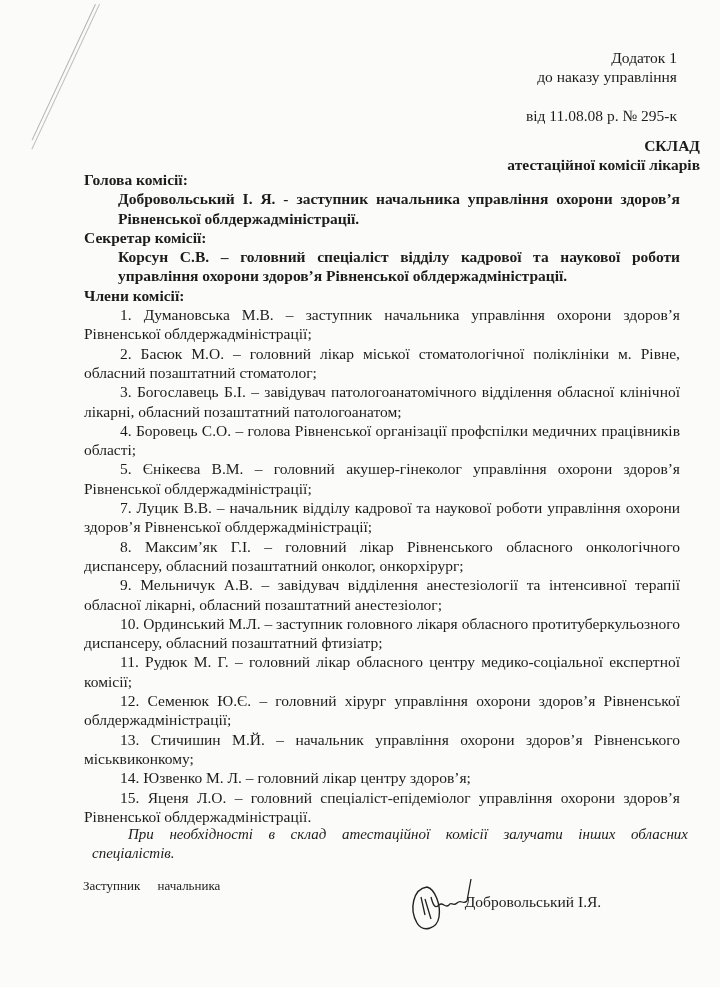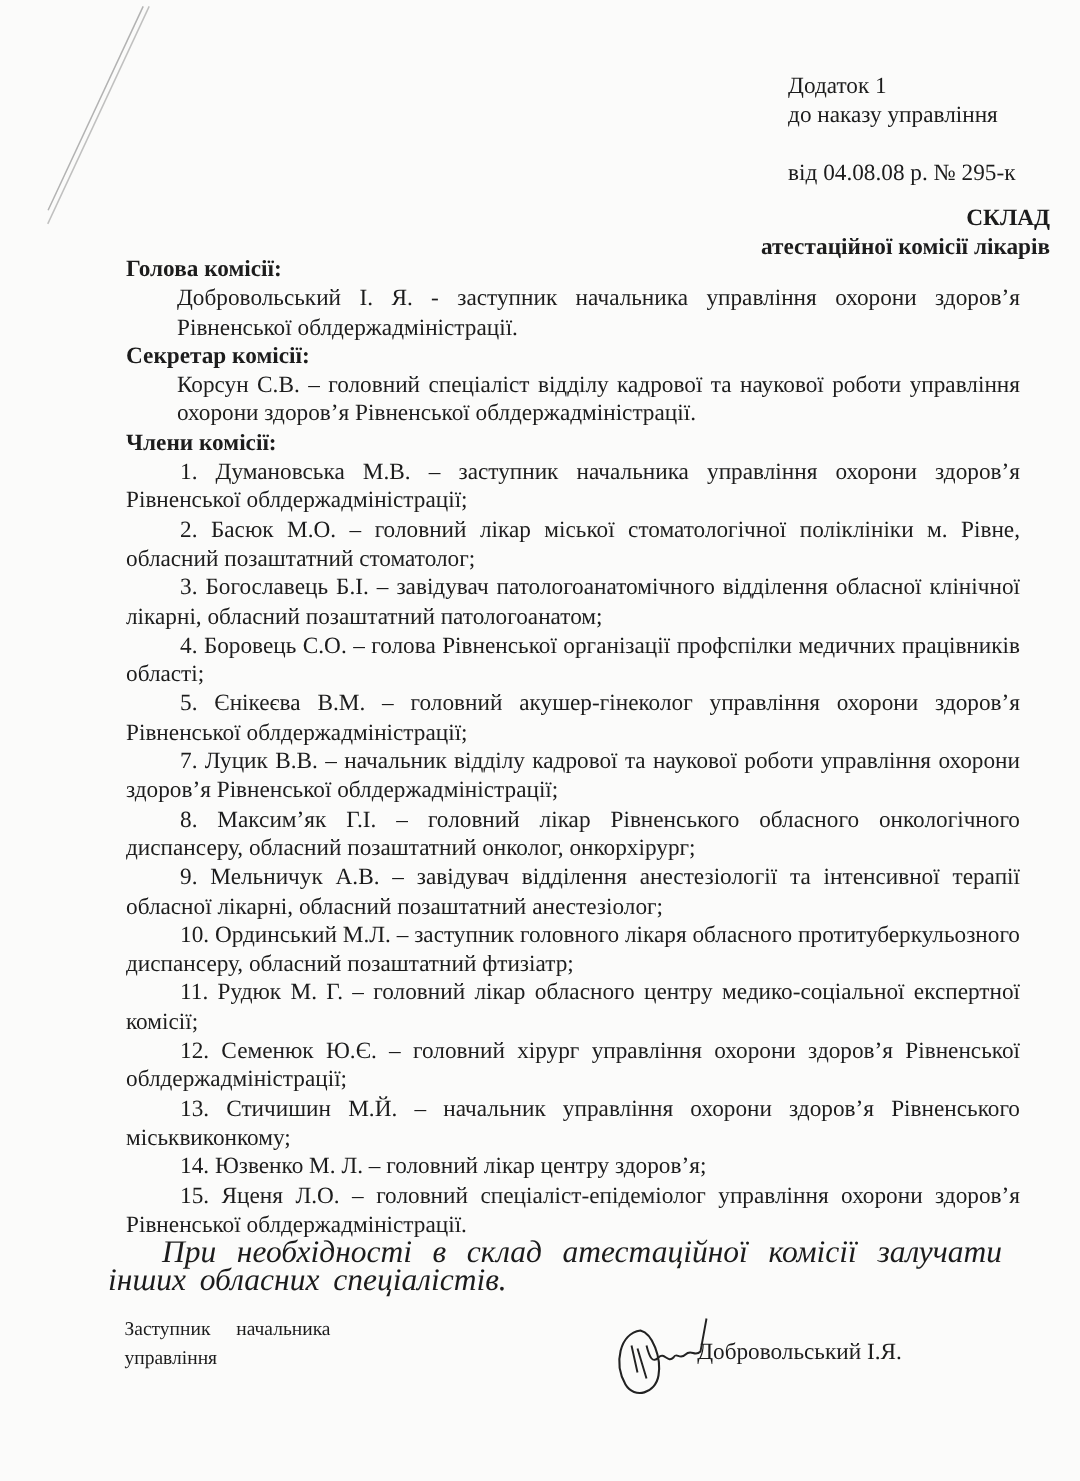--- a/index.html
+++ b/index.html
@@ -8,48 +8,48 @@
     background: #fbfbfa;
     font-family: "Liberation Serif", "DejaVu Serif", serif;
     color: #1c1c1c;
     position: relative;
   }
   .page { position: absolute; left: 0; top: 0; width: 720px; height: 987px; }
   .scan-line { position: absolute; background: #777; width: 1px; transform-origin: top left; }
   .scan-line.a { left: 95px; top: 4px; height: 150px; transform: rotate(25deg); opacity: .55; }
   .scan-line.b { left: 99px; top: 4px; height: 160px; transform: rotate(25deg); opacity: .45; }
 
-  .annex { position: absolute; right: 43px; top: 48px; font-size: 15.5px; line-height: 19px; }
+  .annex { position: absolute; right: 43px; top: 48px; text-align: right; font-size: 15.5px; line-height: 19px; }
   .annex .ref { margin-top: 20px; }
 
   .title-block { position: absolute; left: 80px; width: 620px; top: 136px; text-align: right; font-weight: bold; font-size: 15.5px; line-height: 19px; }
 
   .body { position: absolute; left: 84px; top: 170px; width: 596px; font-size: 15.5px; line-height: 19.3px; }
   .heading { font-weight: bold; }
-  .person { padding-left: 34px; text-align: justify; }
+  .person { padding-left: 34px; text-align: justify; font-weight: bold; }
   .member { text-indent: 36px; text-align: justify; }
 
-  .note { position: absolute; left: 72px; top: 825px; width: 596px; font-style: italic; font-size: 21px; line-height: 19.3px; text-indent: 36px; text-align: justify; word-spacing: 4px; }
+  .note { position: absolute; left: 92px; top: 825px; width: 596px; font-style: italic; font-size: 15px; line-height: 19.3px; text-indent: 36px; text-align: justify; word-spacing: 4px; }
 
   .sign-pos { position: absolute; left: 83px; top: 876px; font-size: 13px; line-height: 19px; }
   .sign-pos .l1 { word-spacing: 14px; }
   .signature { position: absolute; left: 405px; top: 875px; width: 80px; height: 60px; }
   .sign-name { position: absolute; left: 426px; top: 893px; width: 214px; text-align: center; font-size: 15.5px; }
 </style>
 </head>
 <body>
 
 <div class="page">
   <div class="scan-line a"></div>
   <div class="scan-line b"></div>
 
   <div class="annex">
     <div>Додаток 1</div>
     <div>до наказу управління</div>
-    <div class="ref">від  04.08.08 р. № 295-к</div>
+    <div class="ref">від  11.08.08 р. № 295-к</div>
   </div>
 
   <div class="title-block">
     <div>СКЛАД</div>
     <div>атестаційної комісії лікарів</div>
   </div>
 
   <div class="body">
     <div class="heading">Голова комісії:</div>
     <div class="person">Добровольський І. Я. - заступник начальника управління охорони здоров’я Рівненської облдержадміністрації.</div>
@@ -71,21 +71,20 @@
       <div class="member">13. Стичишин М.Й. – начальник управління охорони здоров’я Рівненського міськвиконкому;</div>
       <div class="member">14. Юзвенко М. Л. – головний лікар центру здоров’я;</div>
       <div class="member">15. Яценя Л.О. – головний спеціаліст-епідеміолог управління охорони здоров’я Рівненської облдержадміністрації.</div>
     </div>
   </div>
 
   <div class="note">При необхідності в склад атестаційної комісії залучати інших обласних спеціалістів.</div>
 
   <div class="sign-pos">
     <div class="l1">Заступник начальника</div>
-    <div>управління</div>
   </div>
 
   <svg class="signature" viewBox="0 0 80 60">
     <path d="M22 12 C8 14 4 34 12 48 C18 58 32 54 34 42 C36 30 30 14 22 12 Z" fill="none" stroke="#222" stroke-width="1.4"></path>
     <path d="M16 22 L20 40 M20 24 L26 44 M26 22 C28 30 30 34 34 30" fill="none" stroke="#222" stroke-width="1.3"></path>
     <path d="M34 30 C38 26 40 34 44 30 C46 26 48 32 52 28 C56 24 58 30 62 26 L66 4" fill="none" stroke="#222" stroke-width="1.3"></path>
   </svg>
 
   <div class="sign-name">Добровольський І.Я.</div>
 </div>

